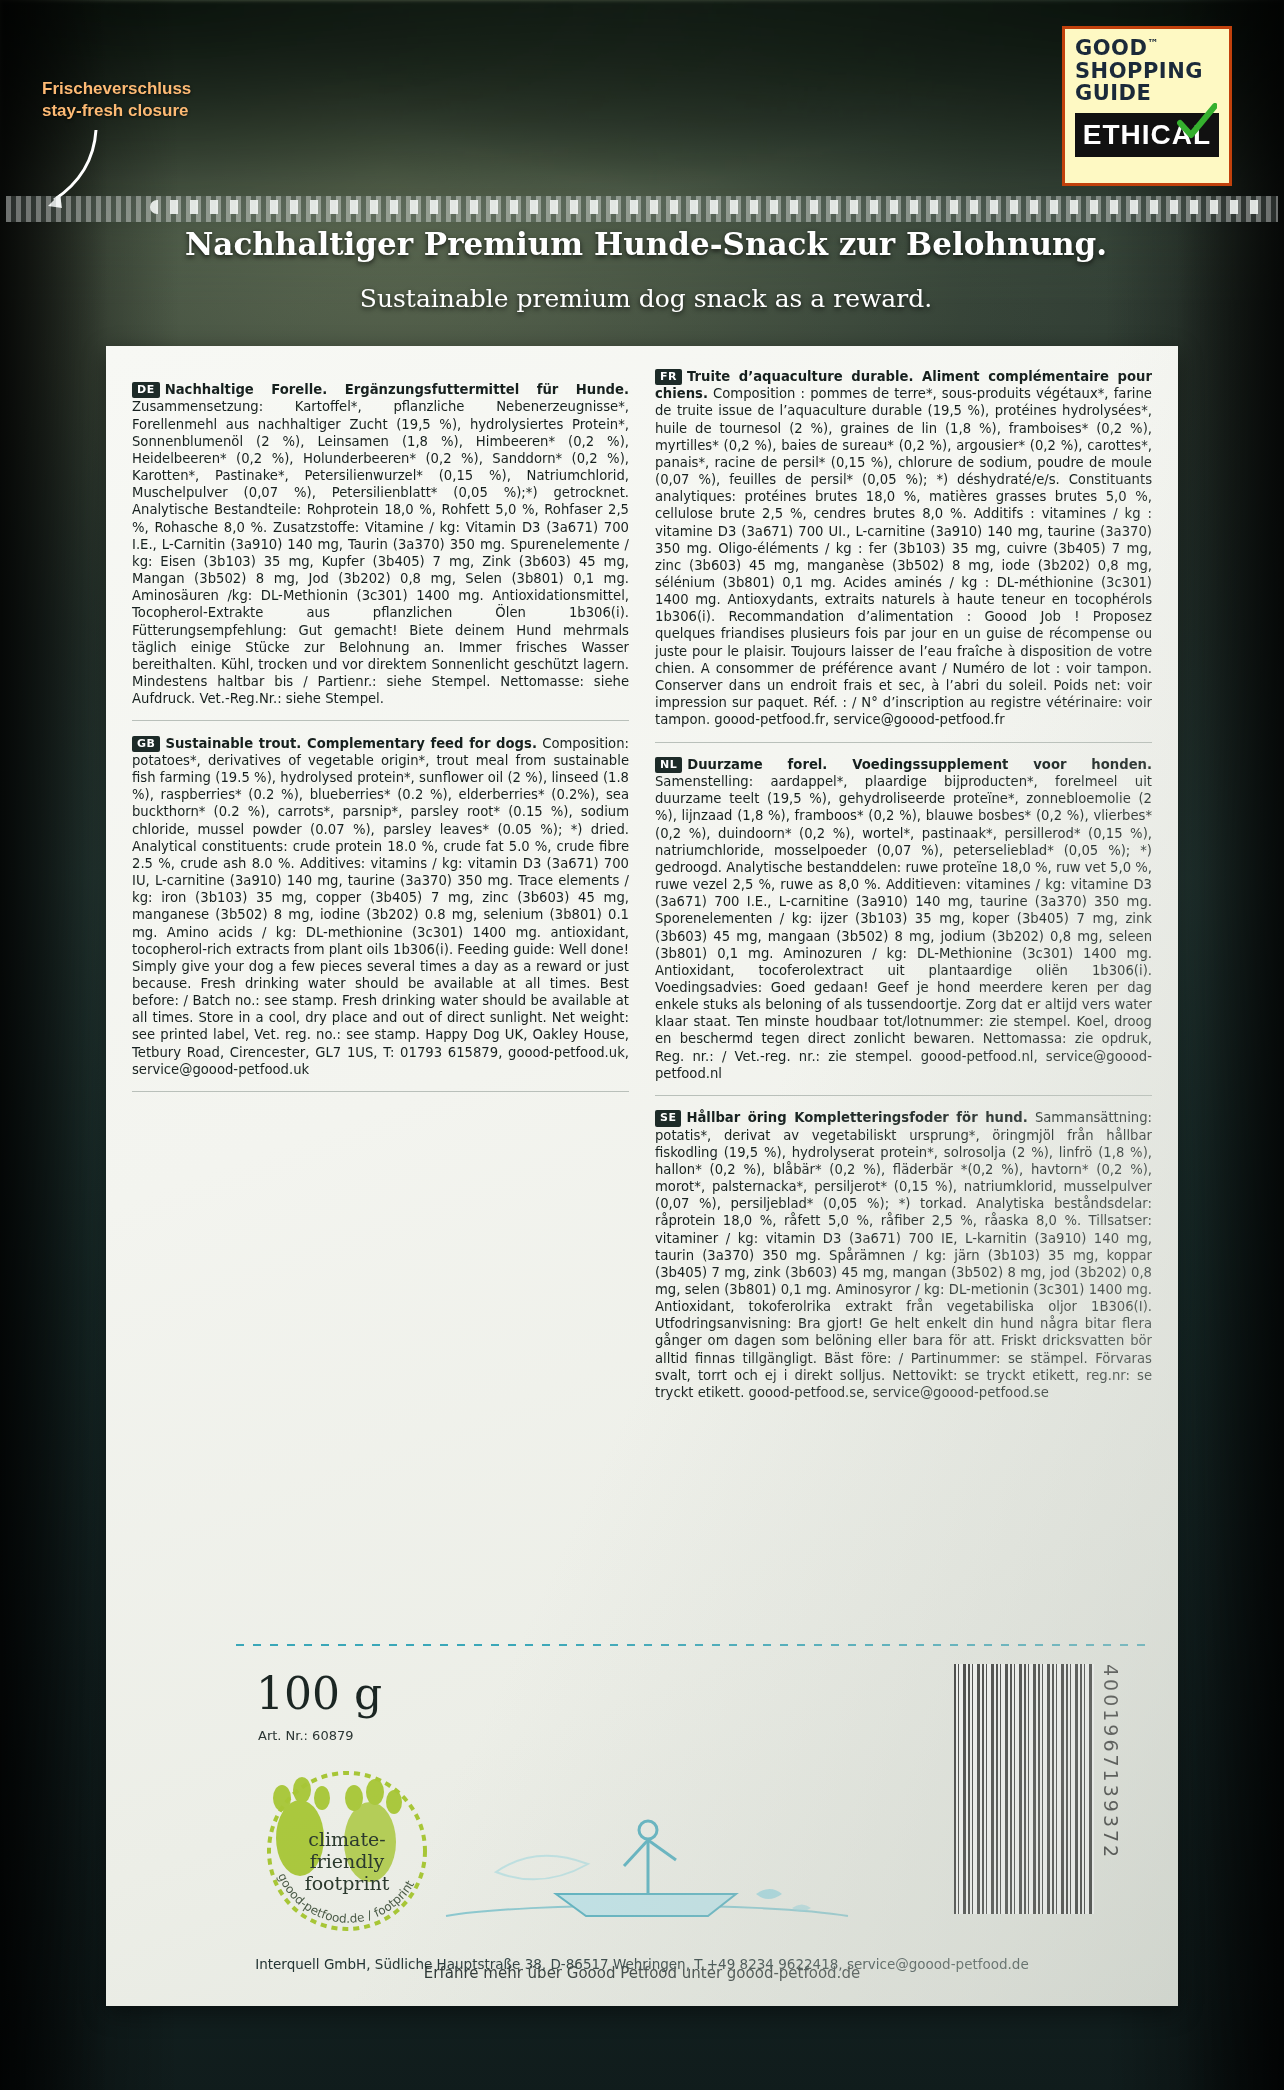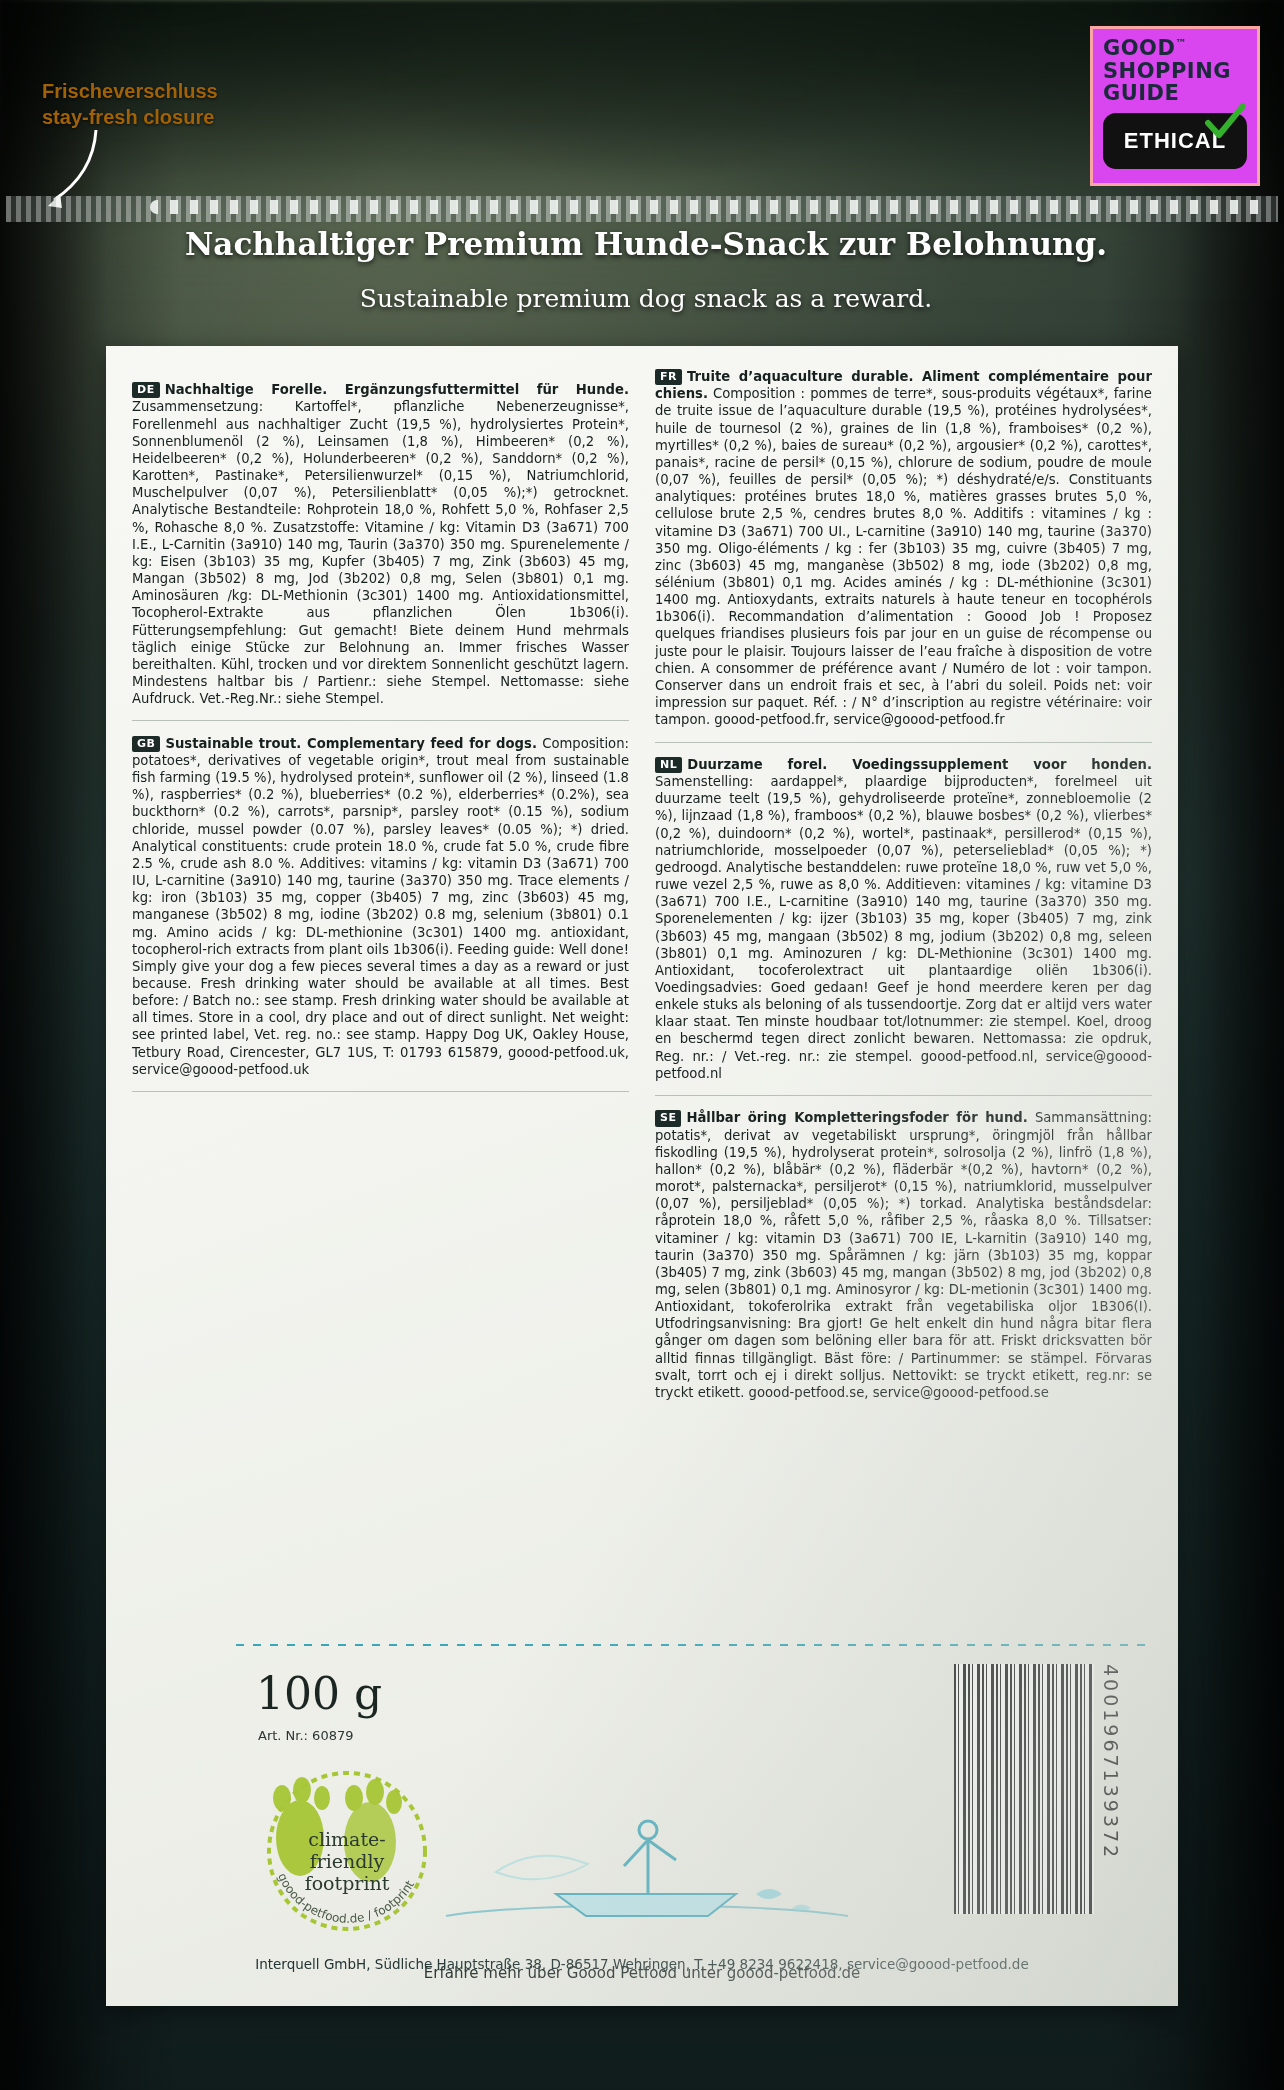--- a/index.html
+++ b/index.html
@@ -39,41 +39,41 @@
     background:repeating-linear-gradient(90deg, rgba(225,230,228,0.85) 0px, rgba(225,230,228,0.85) 5px, rgba(120,132,128,0.55) 5px, rgba(120,132,128,0.55) 10px);
     opacity:.55;
   }
   .zipper-dots{
     position:absolute;left:150px;top:200px;width:1120px;height:14px;
     background:repeating-linear-gradient(90deg, #f2f5f3 0px, #f2f5f3 8px, transparent 8px, transparent 20px);
     opacity:.9;border-radius:7px;
   }
   .closure-label{
     position:absolute;left:42px;top:78px;width:230px;
-    color:#a16207;font-size:20px;font-weight:bold;line-height:1.3;
+    color:#fdba74;font-size:17px;font-weight:bold;line-height:1.3;
     text-shadow:0 1px 3px rgba(0,0,0,.7);
   }
   .closure-arrow{
     position:absolute;left:44px;top:128px;width:60px;height:84px;
   }
   
   .gsg{
-    position:absolute;right:24px;top:26px;width:170px;height:160px;
-    background:#d946ef;border:3px solid #fca5a5;
+    position:absolute;right:52px;top:26px;width:170px;height:160px;
+    background:#fef9c3;border:3px solid #c2410c;
     padding:8px 10px;box-sizing:border-box;
   }
   .gsg .l1,.gsg .l2,.gsg .l3{
     font-family:"DejaVu Sans",sans-serif;
     font-weight:bold;letter-spacing:.5px;color:#1b2a3a;
     font-size:21px;line-height:1.08;text-transform:uppercase;
   }
   .gsg .tm{font-size:11px;vertical-align:super;}
   .gsg .ethical{
     margin-top:8px;background:#111;color:#fff;font-weight:bold;
-    font-size:22px;text-align:center;padding:15px 0;letter-spacing:1px;border-radius:13px;
+    font-size:28px;text-align:center;padding:6px 0;letter-spacing:1px;
   }
   .gsg .tick{
     position:absolute;right:12px;top:74px;width:40px;height:40px;
   }
   
   .headline{
     position:absolute;left:8px;right:0;top:226px;text-align:center;color:#fff;
     text-shadow:0 2px 5px rgba(0,0,0,.75);
   }
   .headline .de{font-size:31px;font-weight:bold;font-family:"DejaVu Serif",serif;}

